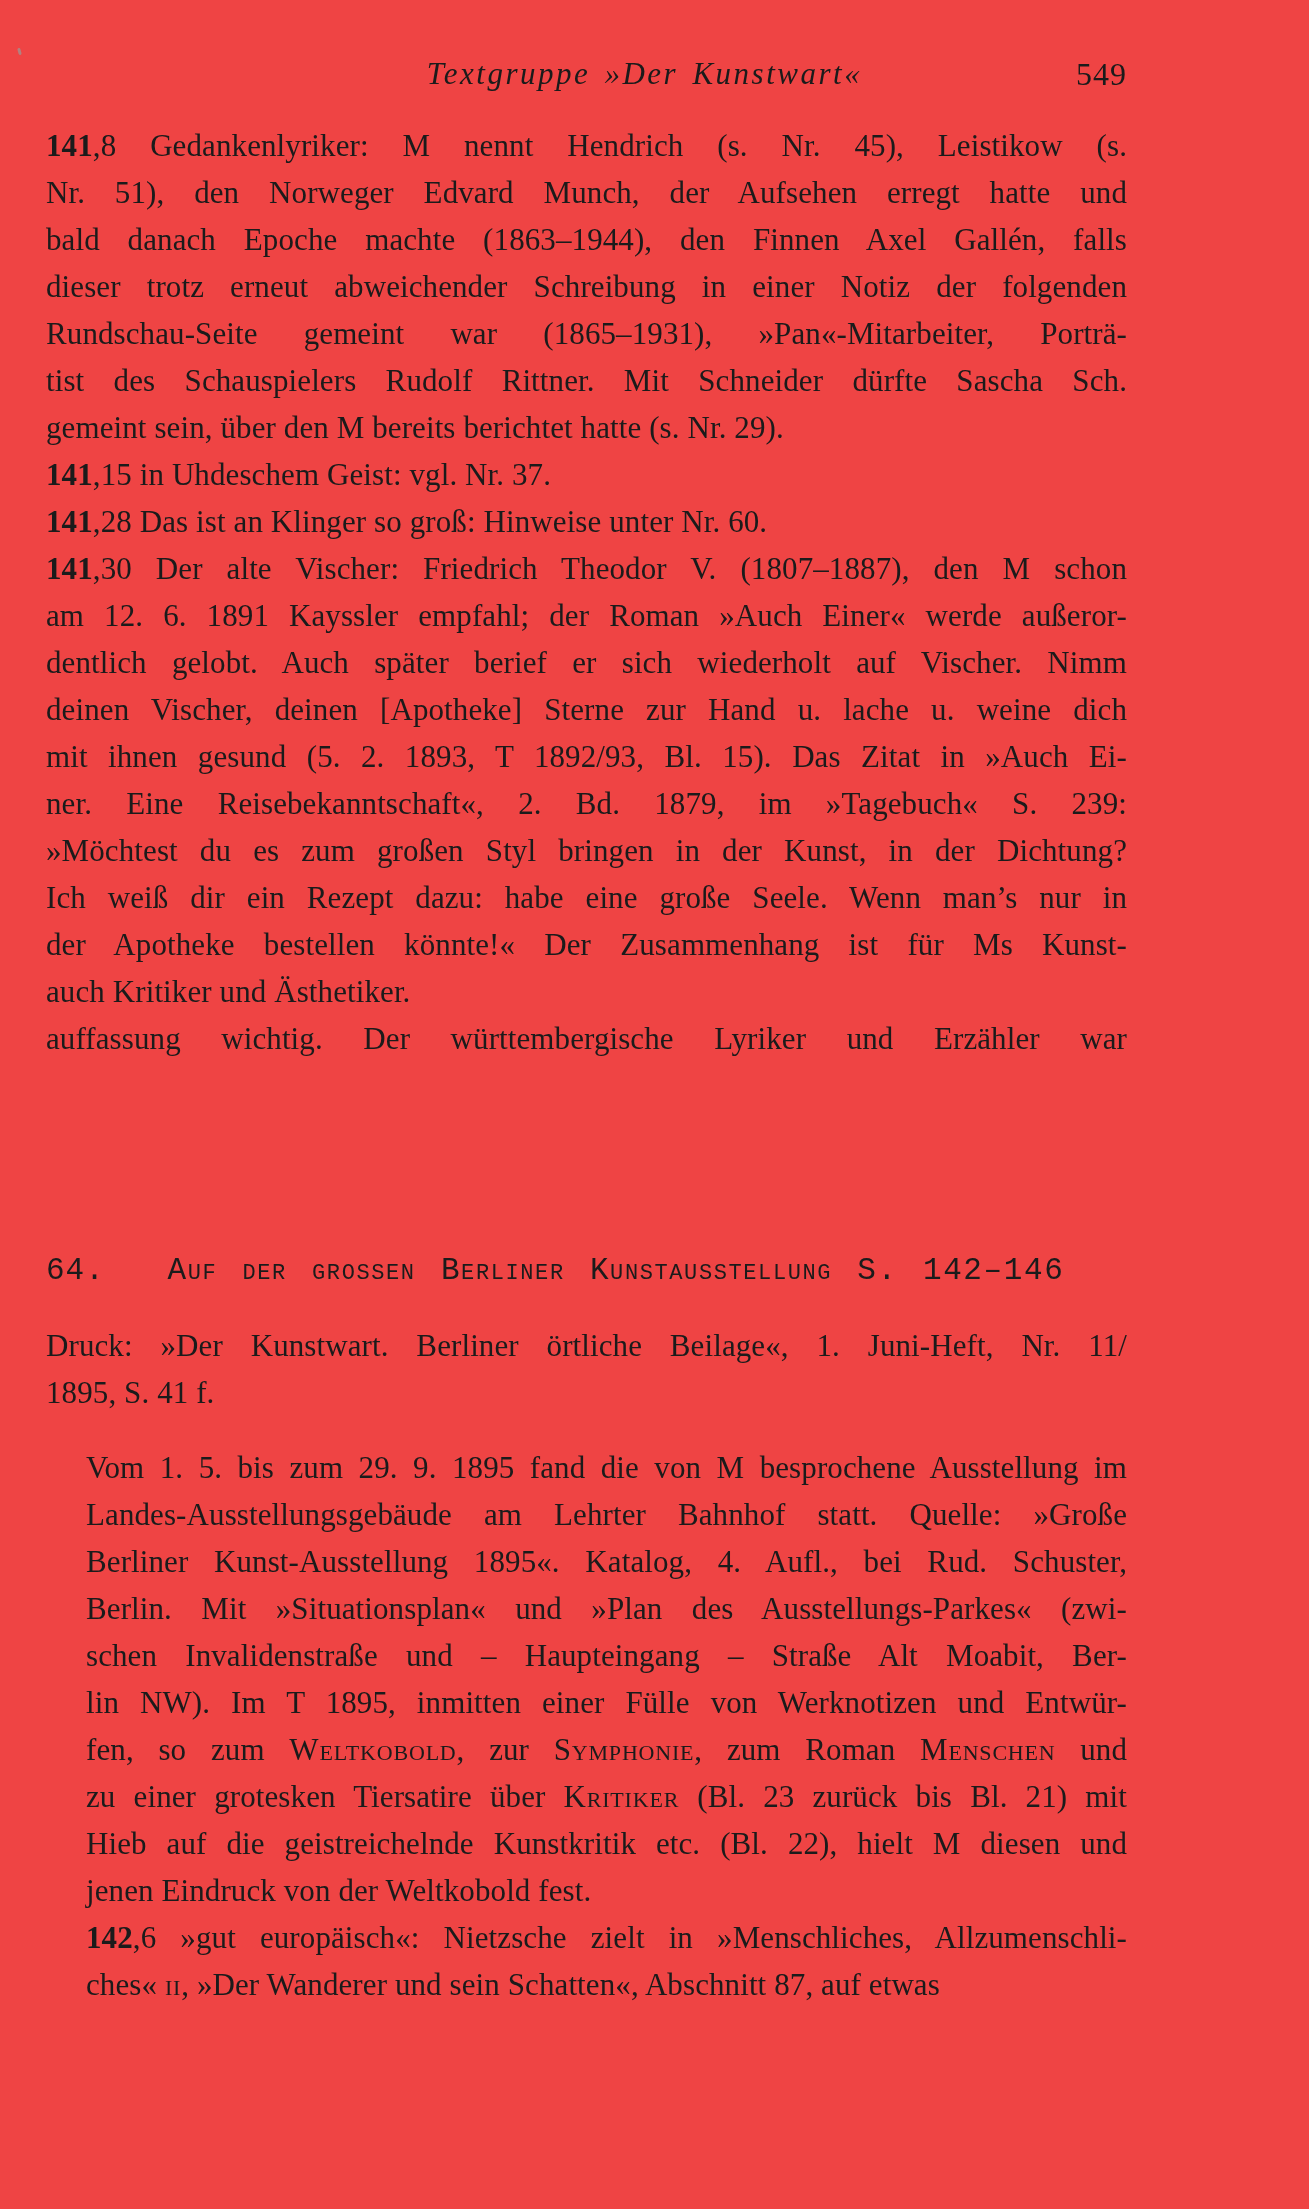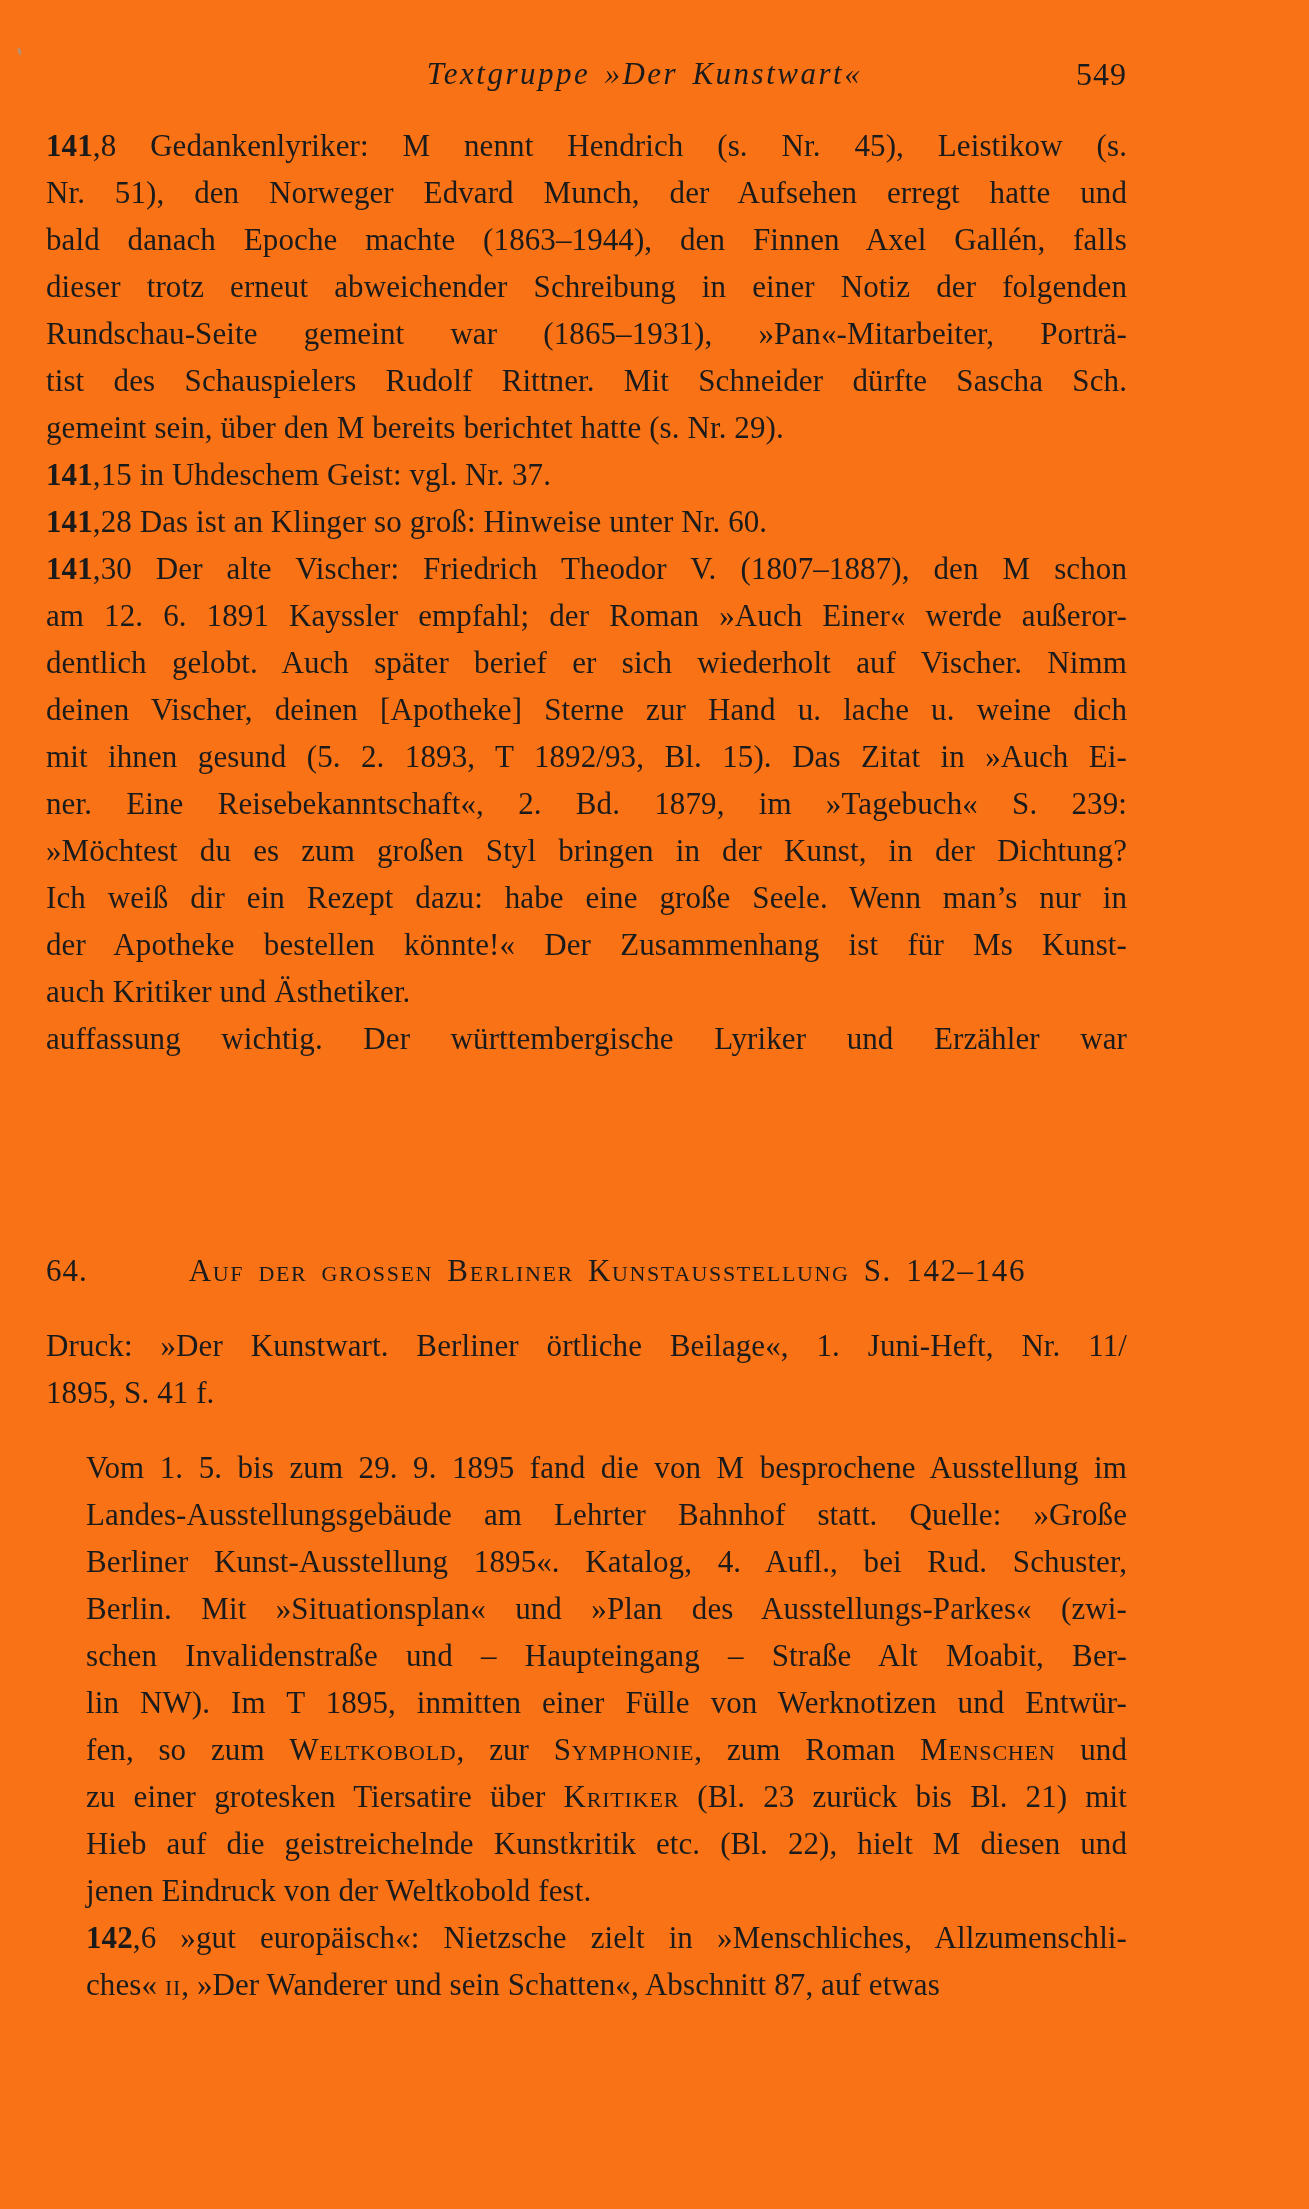--- a/index.html
+++ b/index.html
@@ -1,20 +1,20 @@
 <!DOCTYPE html>
 <html lang="de"><head>
 <meta charset="utf-8">
 <style>
   html,body{margin:0;padding:0;background:#e8e8e6;}
   .page{
     position:relative;
     width:1309px;height:2209px;
     margin:0 auto;
-    background:#f97316;
+    background:#ef4444;
     color:#1b1b1b;
     font-family:"Liberation Serif","DejaVu Serif",serif;
     font-size:31px;
     box-sizing:border-box;
     padding:52px 182px 0 46px;
     overflow:hidden;
   }
   .scan-artifact{
     position:absolute;left:16px;top:50px;width:7px;height:3px;
     background:#9a9a98;transform:rotate(75deg);border-radius:2px;opacity:.7;
@@ -44,21 +44,21 @@
     text-align:justify;
     text-align-last:justify;
     white-space:normal;
     letter-spacing:0.1px;
   }
   .para .line.end{text-align-last:left;}
   .b{font-weight:700;}
   .i{}
   .sc{font-variant:small-caps;letter-spacing:0.8px;}
   .blk-commentary-141{margin-top:26px;}
-  .blk-heading-64{margin-top:185px;}
+  .blk-heading-64{margin-top:185px;font-family:Liberation Mono, monospace;}
   .blk-druck-64{margin-top:28px;}
   .blk-commentary-64{margin-top:28px;margin-left:40px;}
   .heading64{
     display:flex;align-items:baseline;
     height:47px;line-height:47px;
   }
   .heading64 .h-num{flex:0 0 auto;letter-spacing:1px;}
   .heading64 .h-title{
     flex:1 1 auto;text-align:center;
     font-variant:small-caps;

